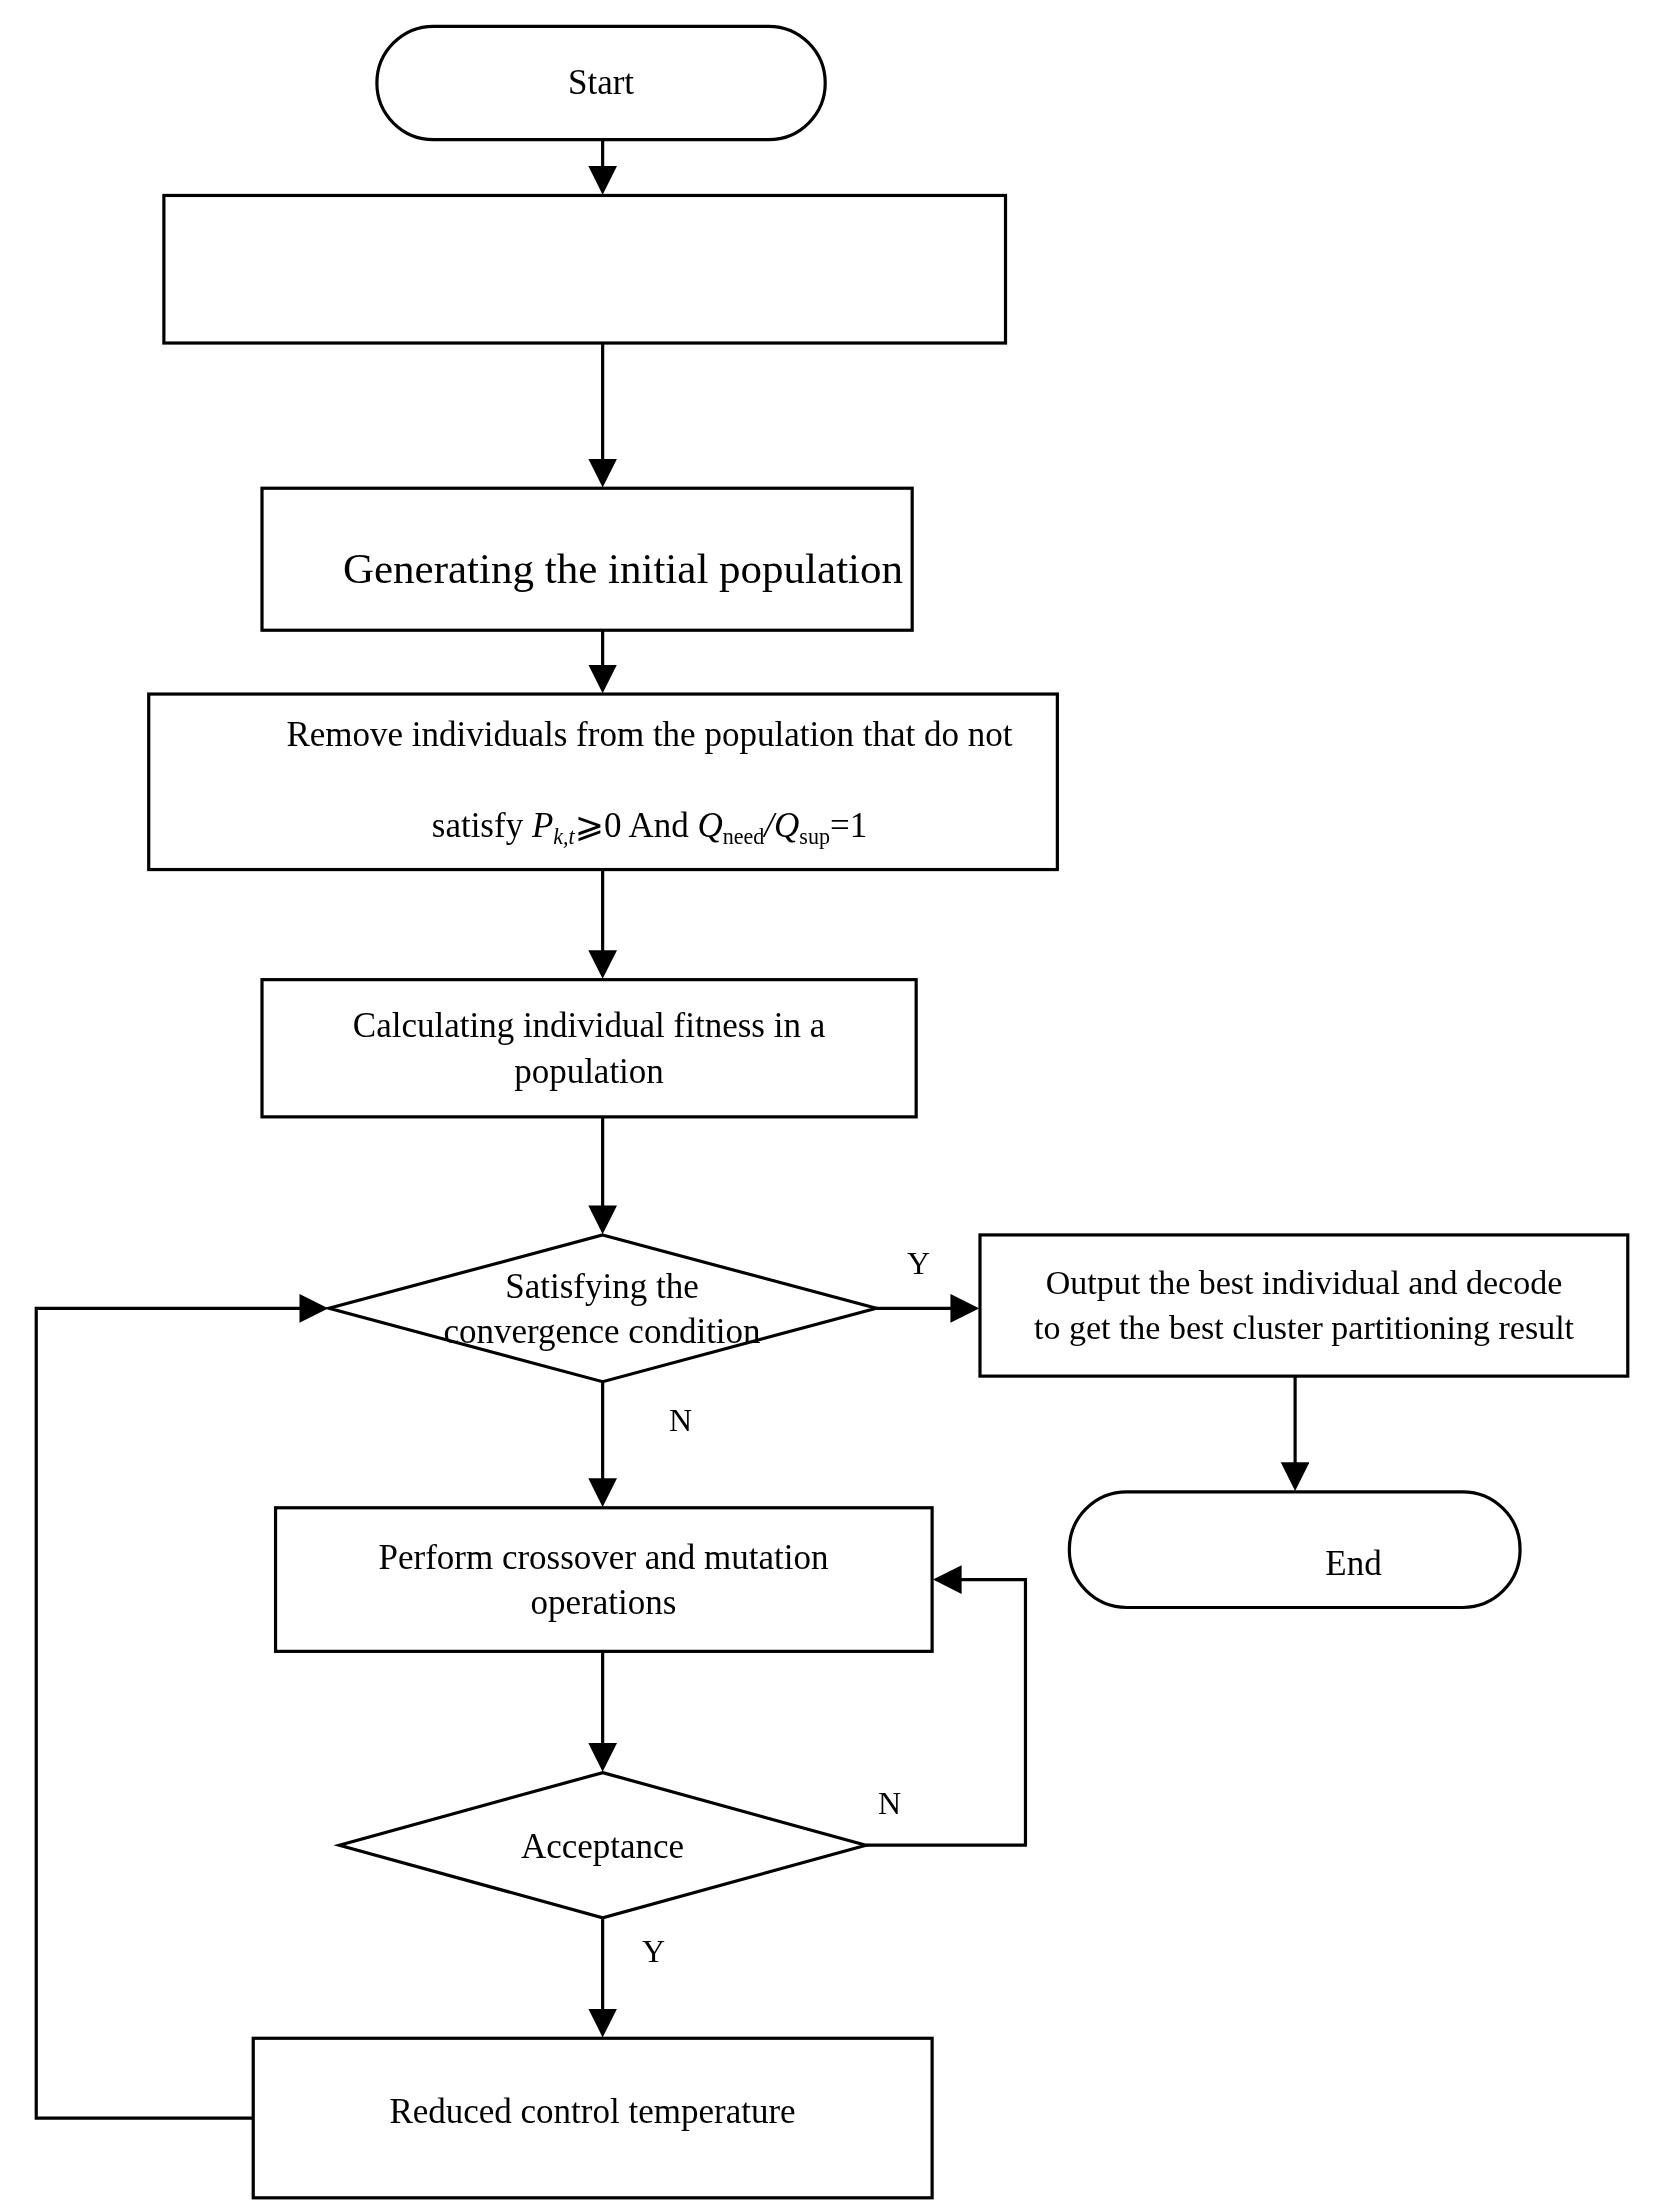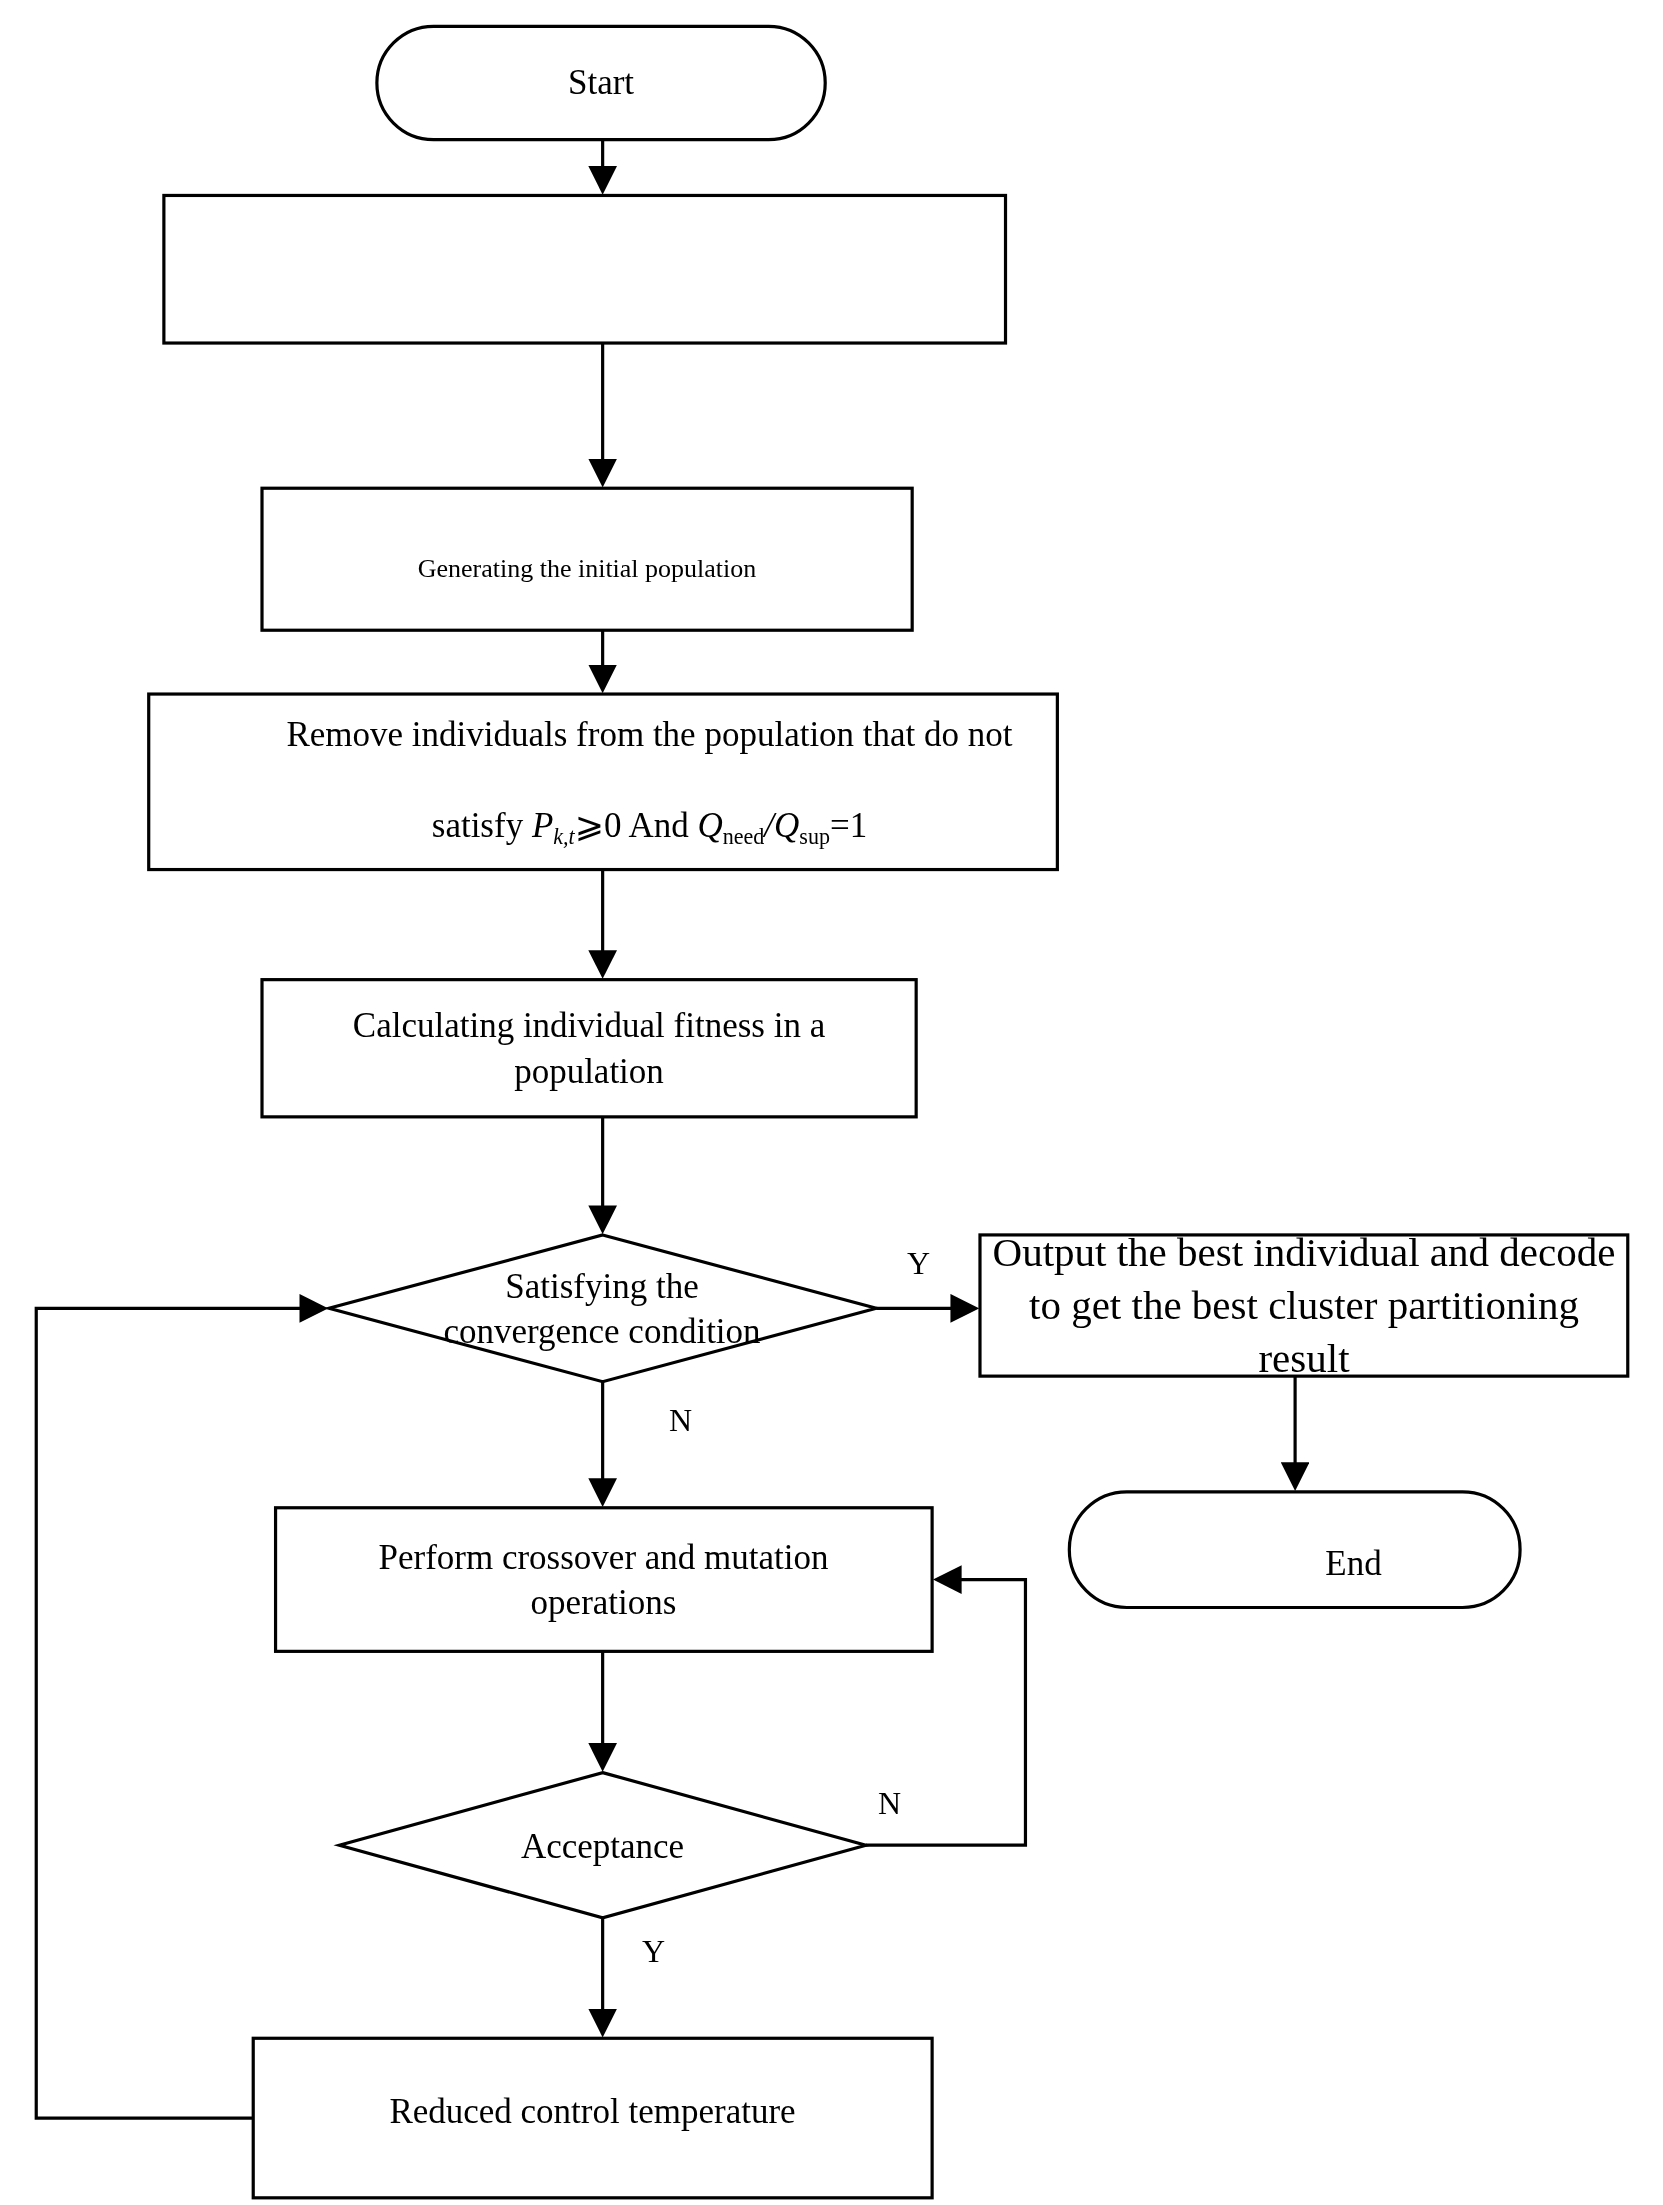--- a/index.html
+++ b/index.html
@@ -30,25 +30,25 @@
     justify-content: center;
     text-align: center;
     color: #000000;
     font-family: "Liberation Serif", "DejaVu Serif", serif;
     line-height: 1.30;
     white-space: pre-line;
     pointer-events: none;
   }
   .t-start     { left: 377px;  top: 26px;   width: 448px; height: 113px; font-size: 35px; }
   .t-init      { left: 164px;  top: 195px;  width: 842px; height: 148px; font-size: 35px; }
-  .t-generate  { left: 262px;  top: 488px;  width: 650px; height: 162px; font-size: 26px; }
+  .t-generate  { left: 262px;  top: 488px;  width: 650px; height: 162px; font-size: 43px; padding-left: 36px; }
   .t-remove    { left: 148px;  top: 694px;  width: 909px; height: 176px; font-size: 35px; margin-left: 47px; }
   .t-calculate { left: 262px;  top: 980px; width: 654px; height: 137px; font-size: 35px; }
   .t-converge  { left: 319px;  top: 1237px; width: 566px; height: 144px; font-size: 35px; }
-  .t-output    { left: 980px; top: 1235px; width: 648px; height: 141px; font-size: 41px; }
+  .t-output    { left: 980px; top: 1235px; width: 648px; height: 141px; font-size: 34px; }
   .t-end       { left: 1128px; top: 1492px; width: 451px; height: 144px; font-size: 35px; }
   .t-perform   { left: 275px;  top: 1508px; width: 657px; height: 144px; font-size: 35px; }
   .t-accept    { left: 375px;  top: 1810px; width: 455px; height: 73px;  font-size: 35px; }
   .t-reduced   { left: 253px;  top: 2039px; width: 679px; height: 146px; font-size: 35px; }
 
   .edge-label {
     position: absolute;
     color: #000000;
     font-family: "Liberation Serif", "DejaVu Serif", serif;
     font-size: 32px;

